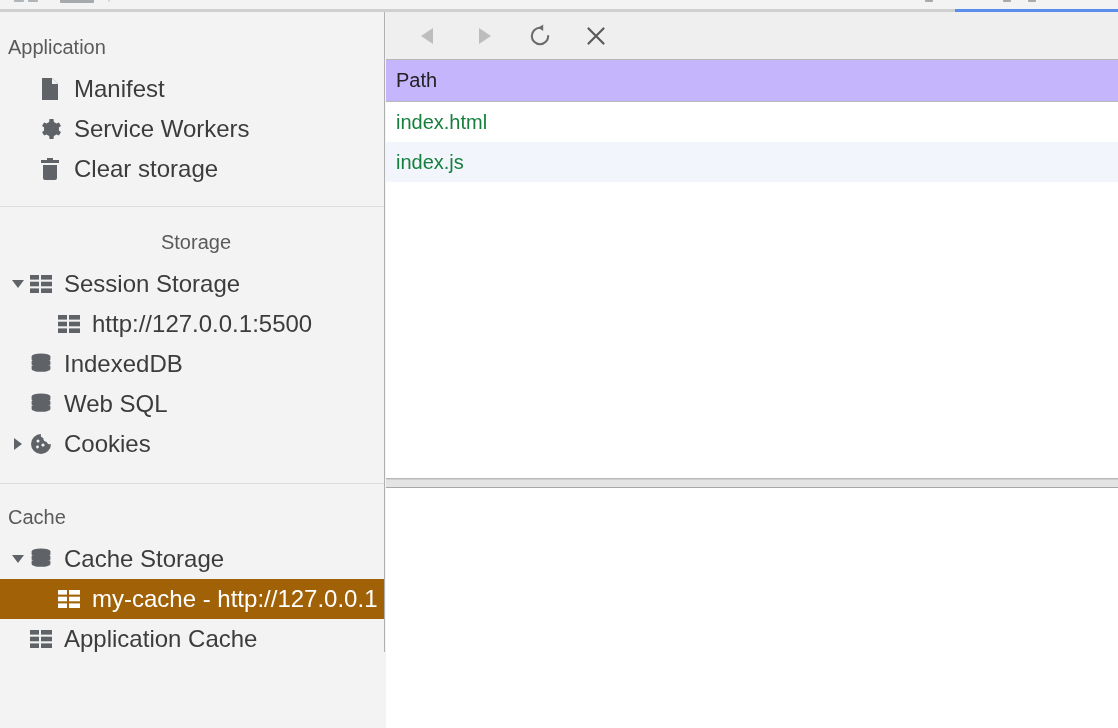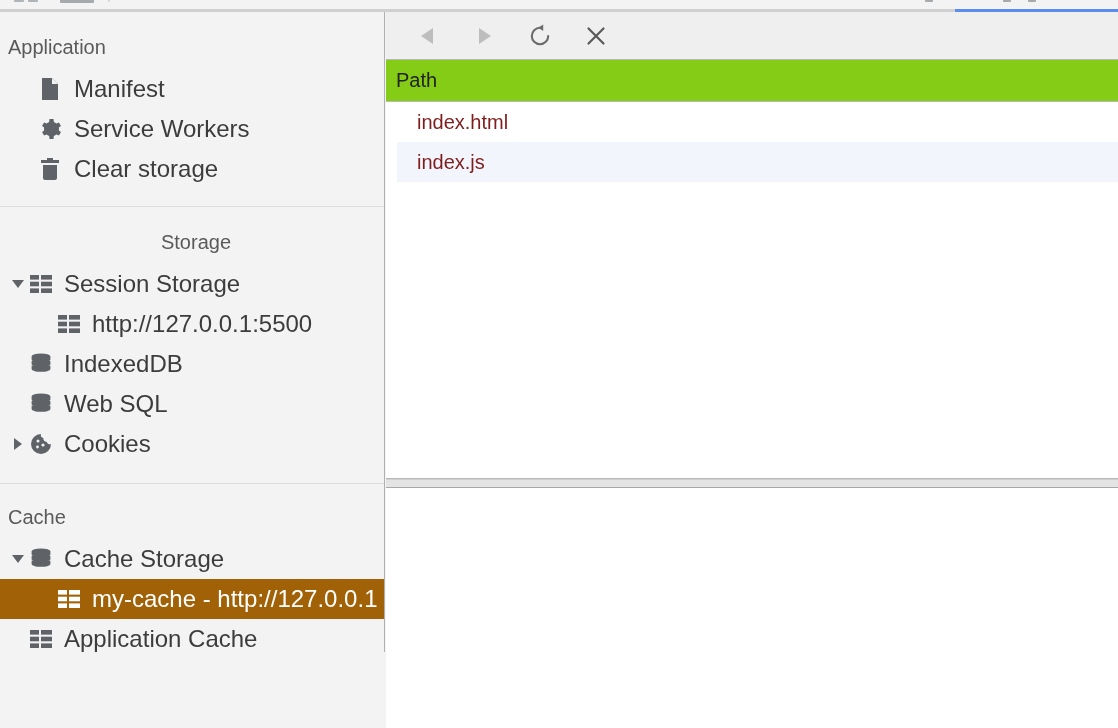--- a/index.html
+++ b/index.html
@@ -137,40 +137,39 @@
     align-items: center;
     justify-content: center;
     background: transparent;
     border: none;
     cursor: default;
     padding: 0;
   }
 
   .table-header {
     height: 42px;
-    background: #84cc16;
+    background: #c4b5fd;
     border-bottom: 1px solid #b8b8b8;
     display: flex;
     align-items: center;
   }
   .table-header .th {
     font-size: 20px;
     color: #222222;
     padding-left: 10px;
   }
 
   .table-body { background: #ffffff; }
   .trow {
     height: 40px;
     display: flex;
     align-items: center;
     font-size: 20px;
-    color: #7f1d1d;
-    padding-left: 20px;
-    margin-left: 11px;
+    color: #15803d;
+    padding-left: 10px;
   }
   .trow.odd { background: #f2f6fc; }
 
   .table-region {
     height: 419px;
     overflow: hidden;
     border-bottom: 1px solid #b8b8b8;
   }
 
   .splitter {

